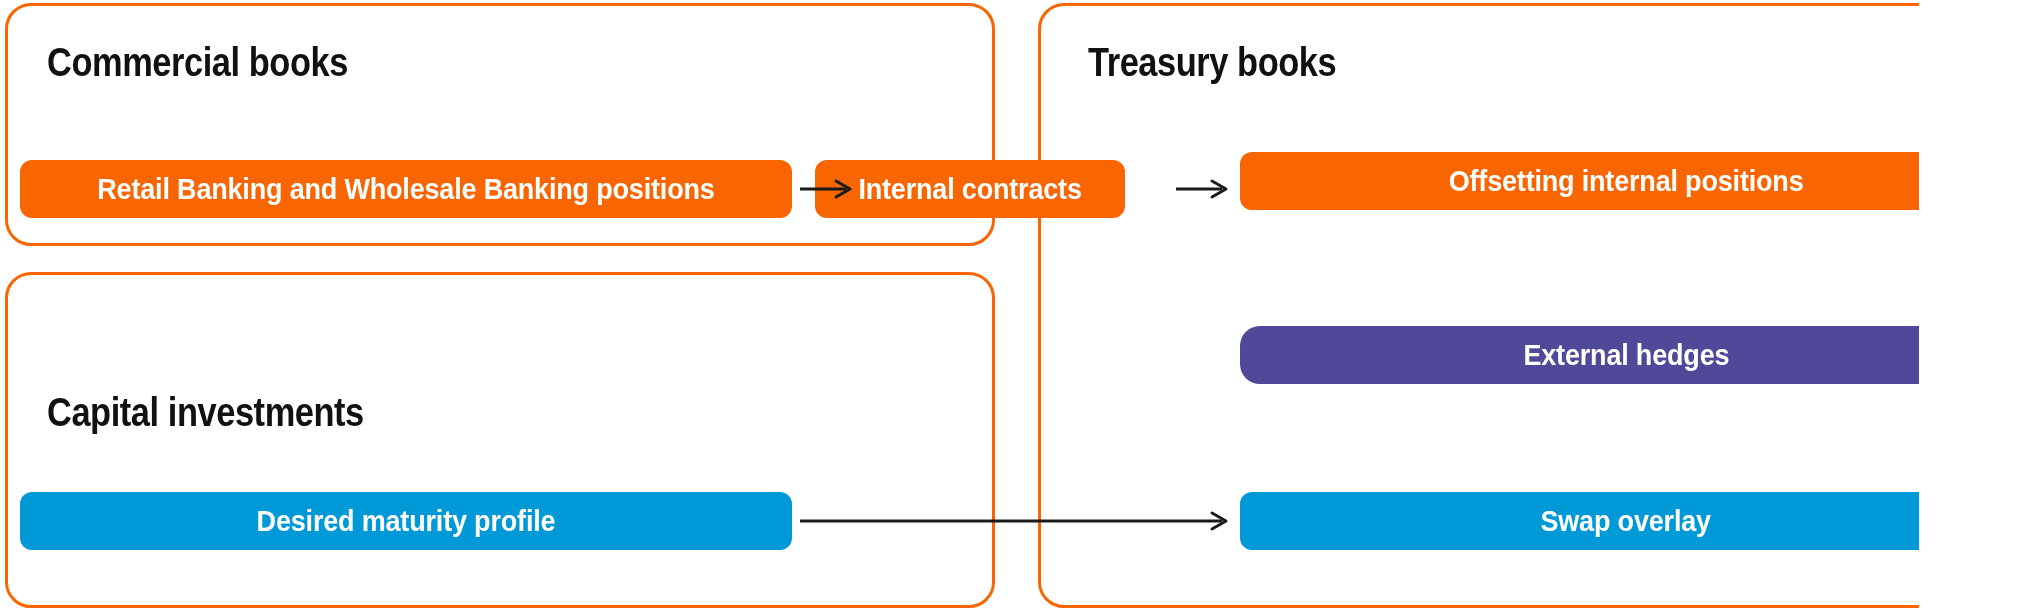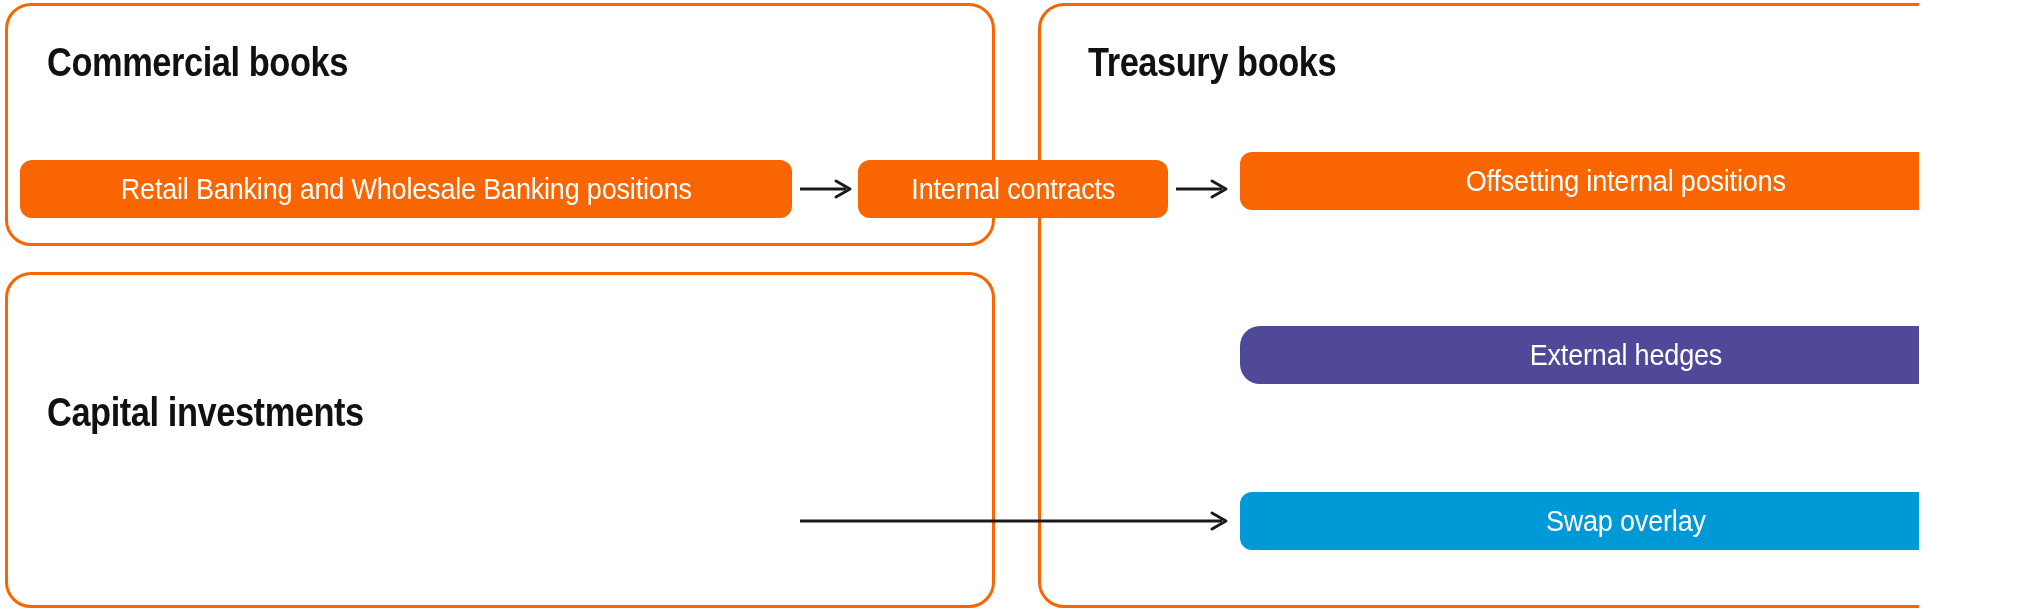--- a/index.html
+++ b/index.html
@@ -47,38 +47,38 @@
 
   
   .bar {
     position: absolute;
     box-sizing: border-box;
     display: flex;
     align-items: center;
     justify-content: center;
     border-radius: 12px;
     color: #ffffff;
-    font-weight: normal;
+    font-weight: bold;
     font-size: 30px;
     letter-spacing: -0.2px;
     white-space: nowrap;
     padding: 0 16px;
   }
   .bar-orange { background: #F96500; }
   .bar-blue   { background: #0099D8; }
   .bar-purple { background: #504898; border-radius: 20px; }
 
   .bar span {
     display: inline-block;
     transform: scaleX(0.9);
     transform-origin: center center;
   }
 
   #bar-retail     { left: 20px;   top: 160px; width: 772px;  height: 58px; }
-  #bar-internal   { left: 858px;  top: 160px; width: 310px;  height: 58px; }
+  #bar-internal   { left: 815px;  top: 160px; width: 310px;  height: 58px; }
   #bar-offsetting { left: 1240px; top: 152px; width: 772px;  height: 58px; }
   #bar-hedges     { left: 1240px; top: 326px; width: 772px;  height: 58px; }
   #bar-maturity   { left: 20px;   top: 492px; width: 772px;  height: 58px; }
   #bar-swap       { left: 1240px; top: 492px; width: 772px;  height: 58px; justify-content: center; }
 
   
   .arrow {
     position: absolute;
     overflow: visible;
   }
@@ -110,20 +110,23 @@
   </div>
 
   <div class="bar bar-orange" id="bar-offsetting">
     <span>Offsetting internal positions</span>
   </div>
 
   <div class="bar bar-purple" id="bar-hedges">
     <span>External hedges</span>
   </div>
 
+  <div class="bar bar-blue" id="bar-maturity">
+    <span>Desired maturity profile</span>
+  </div>
 
   <div class="bar bar-blue" id="bar-swap">
     <span>Swap overlay</span>
   </div>
 
   <svg class="arrow" id="arrow-retail-internal" viewBox="0 0 56 32">
     <line x1="0" y1="16" x2="46" y2="16" stroke-width="3"></line>
     <path d="M 36 8 L 50 16 L 36 24" stroke-width="3" stroke-linecap="round" stroke-linejoin="round"></path>
   </svg>
 

